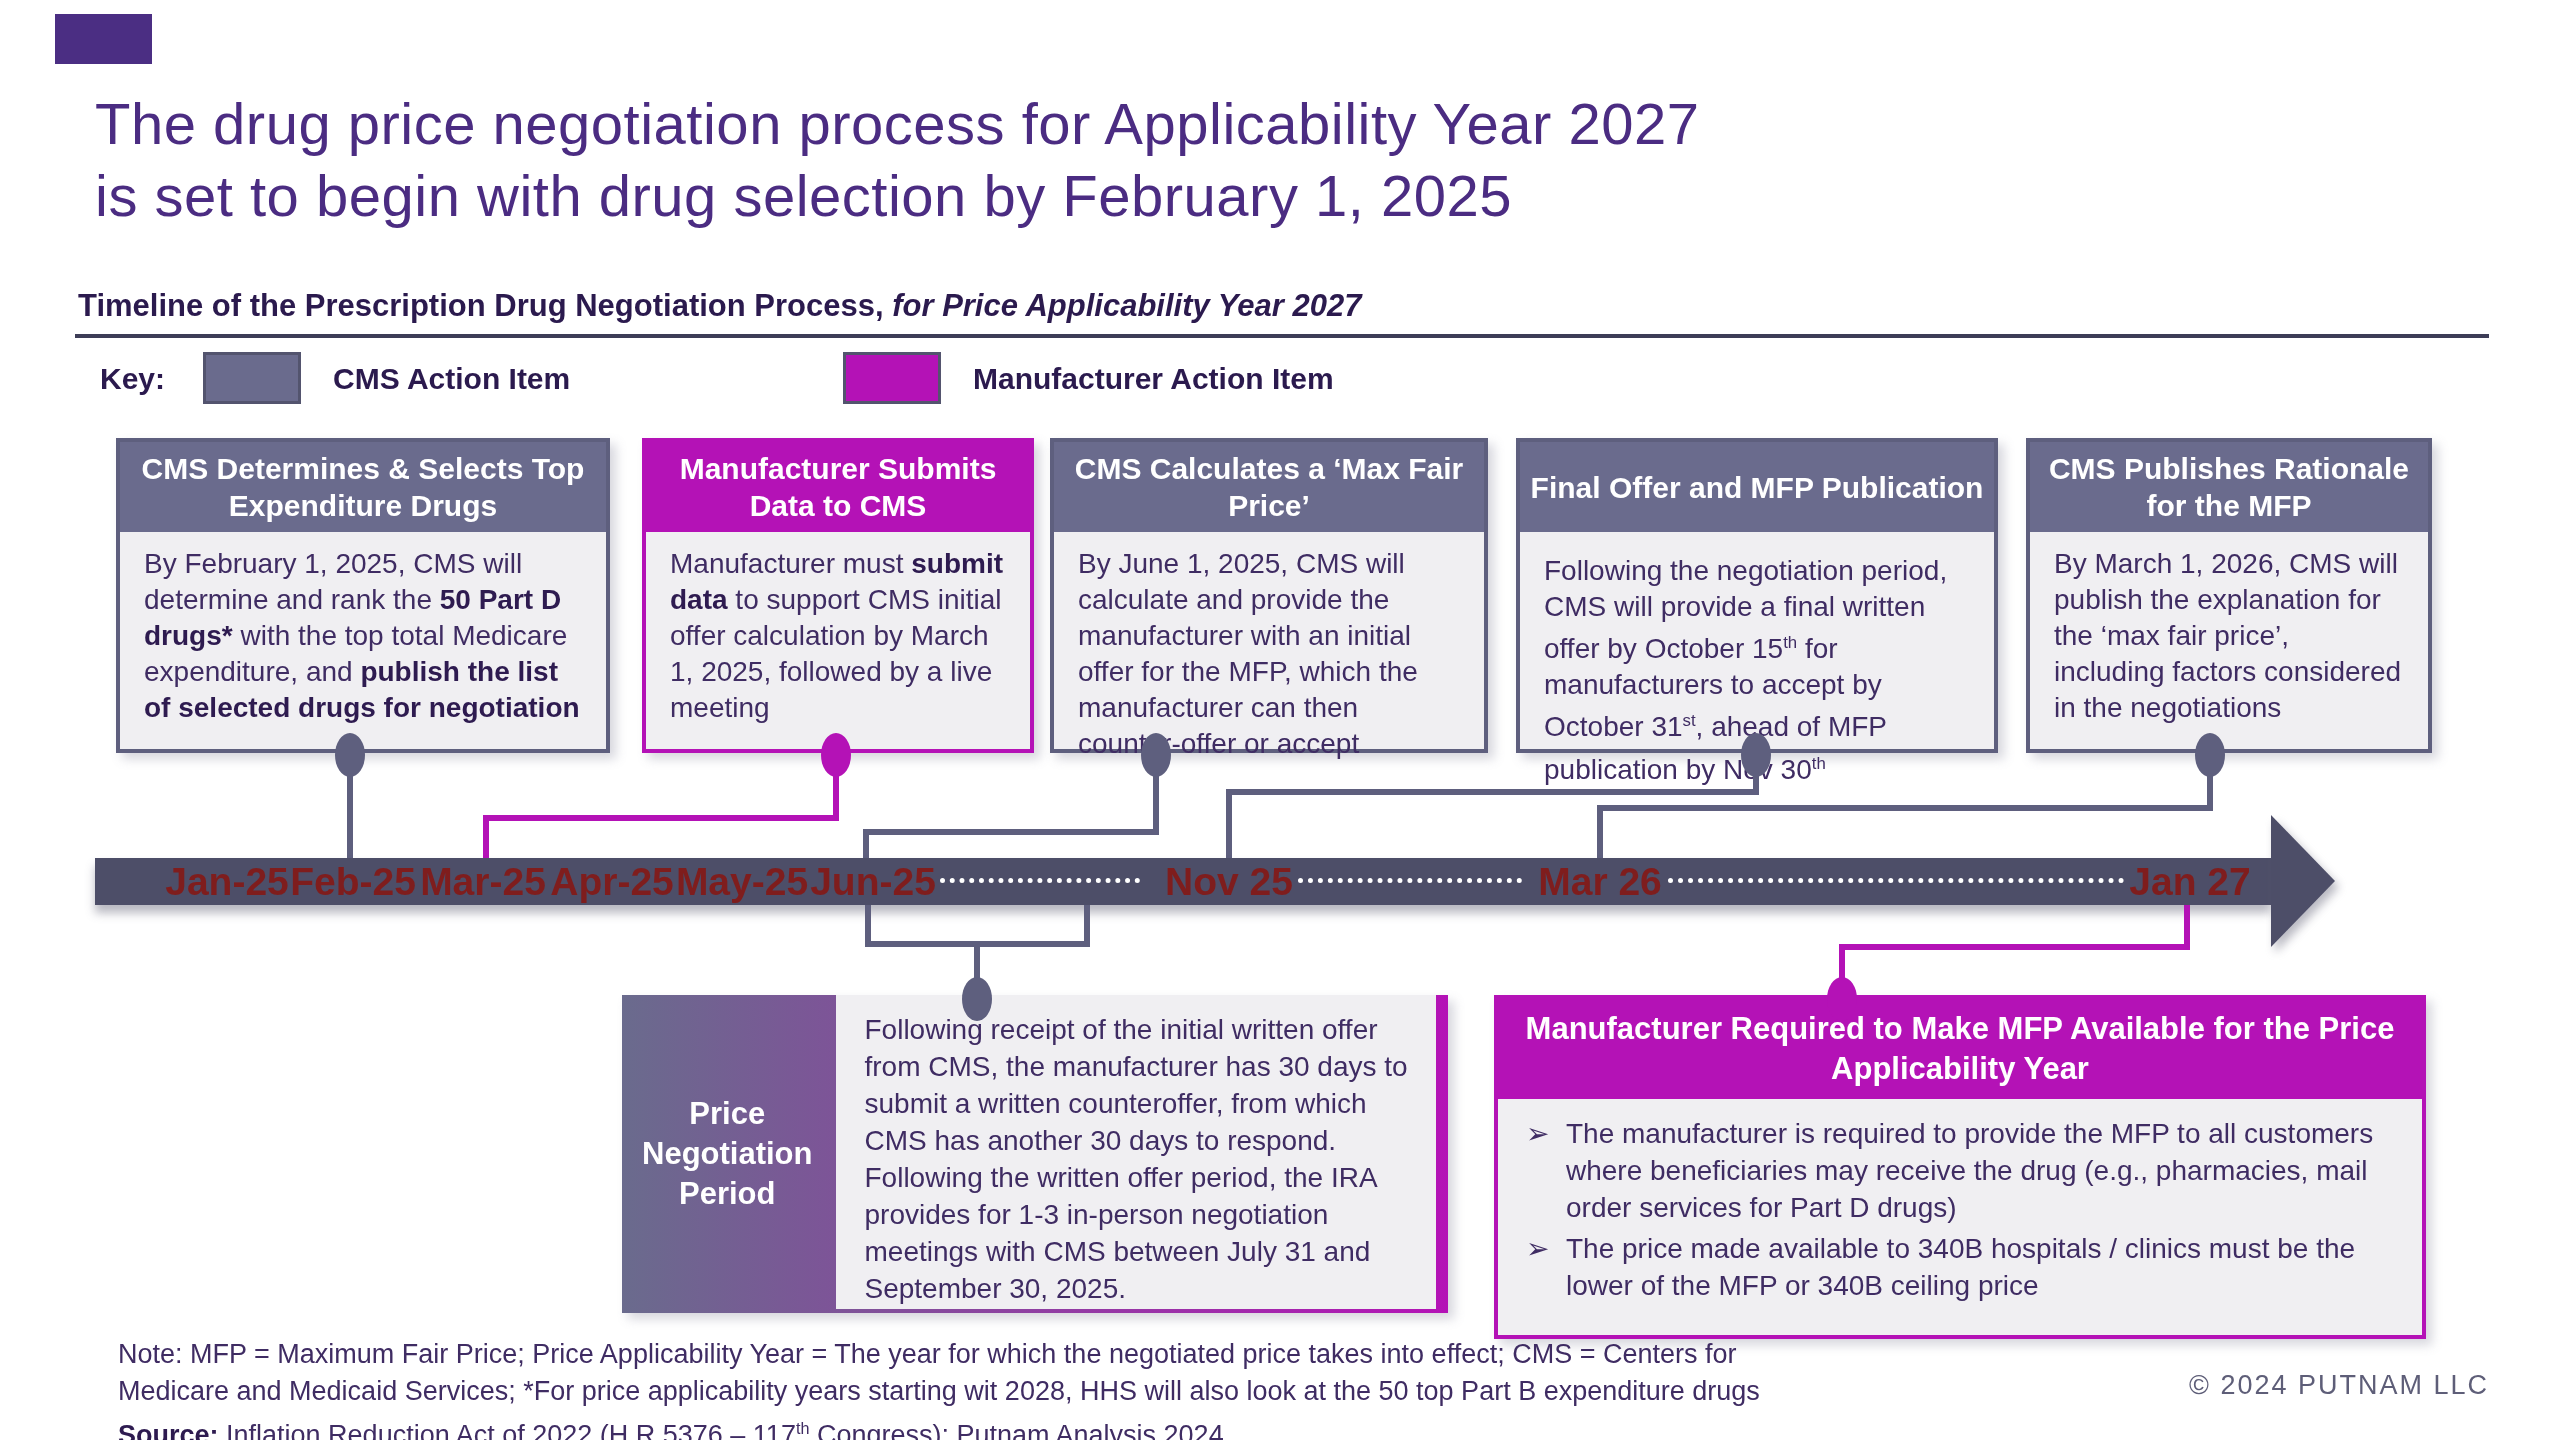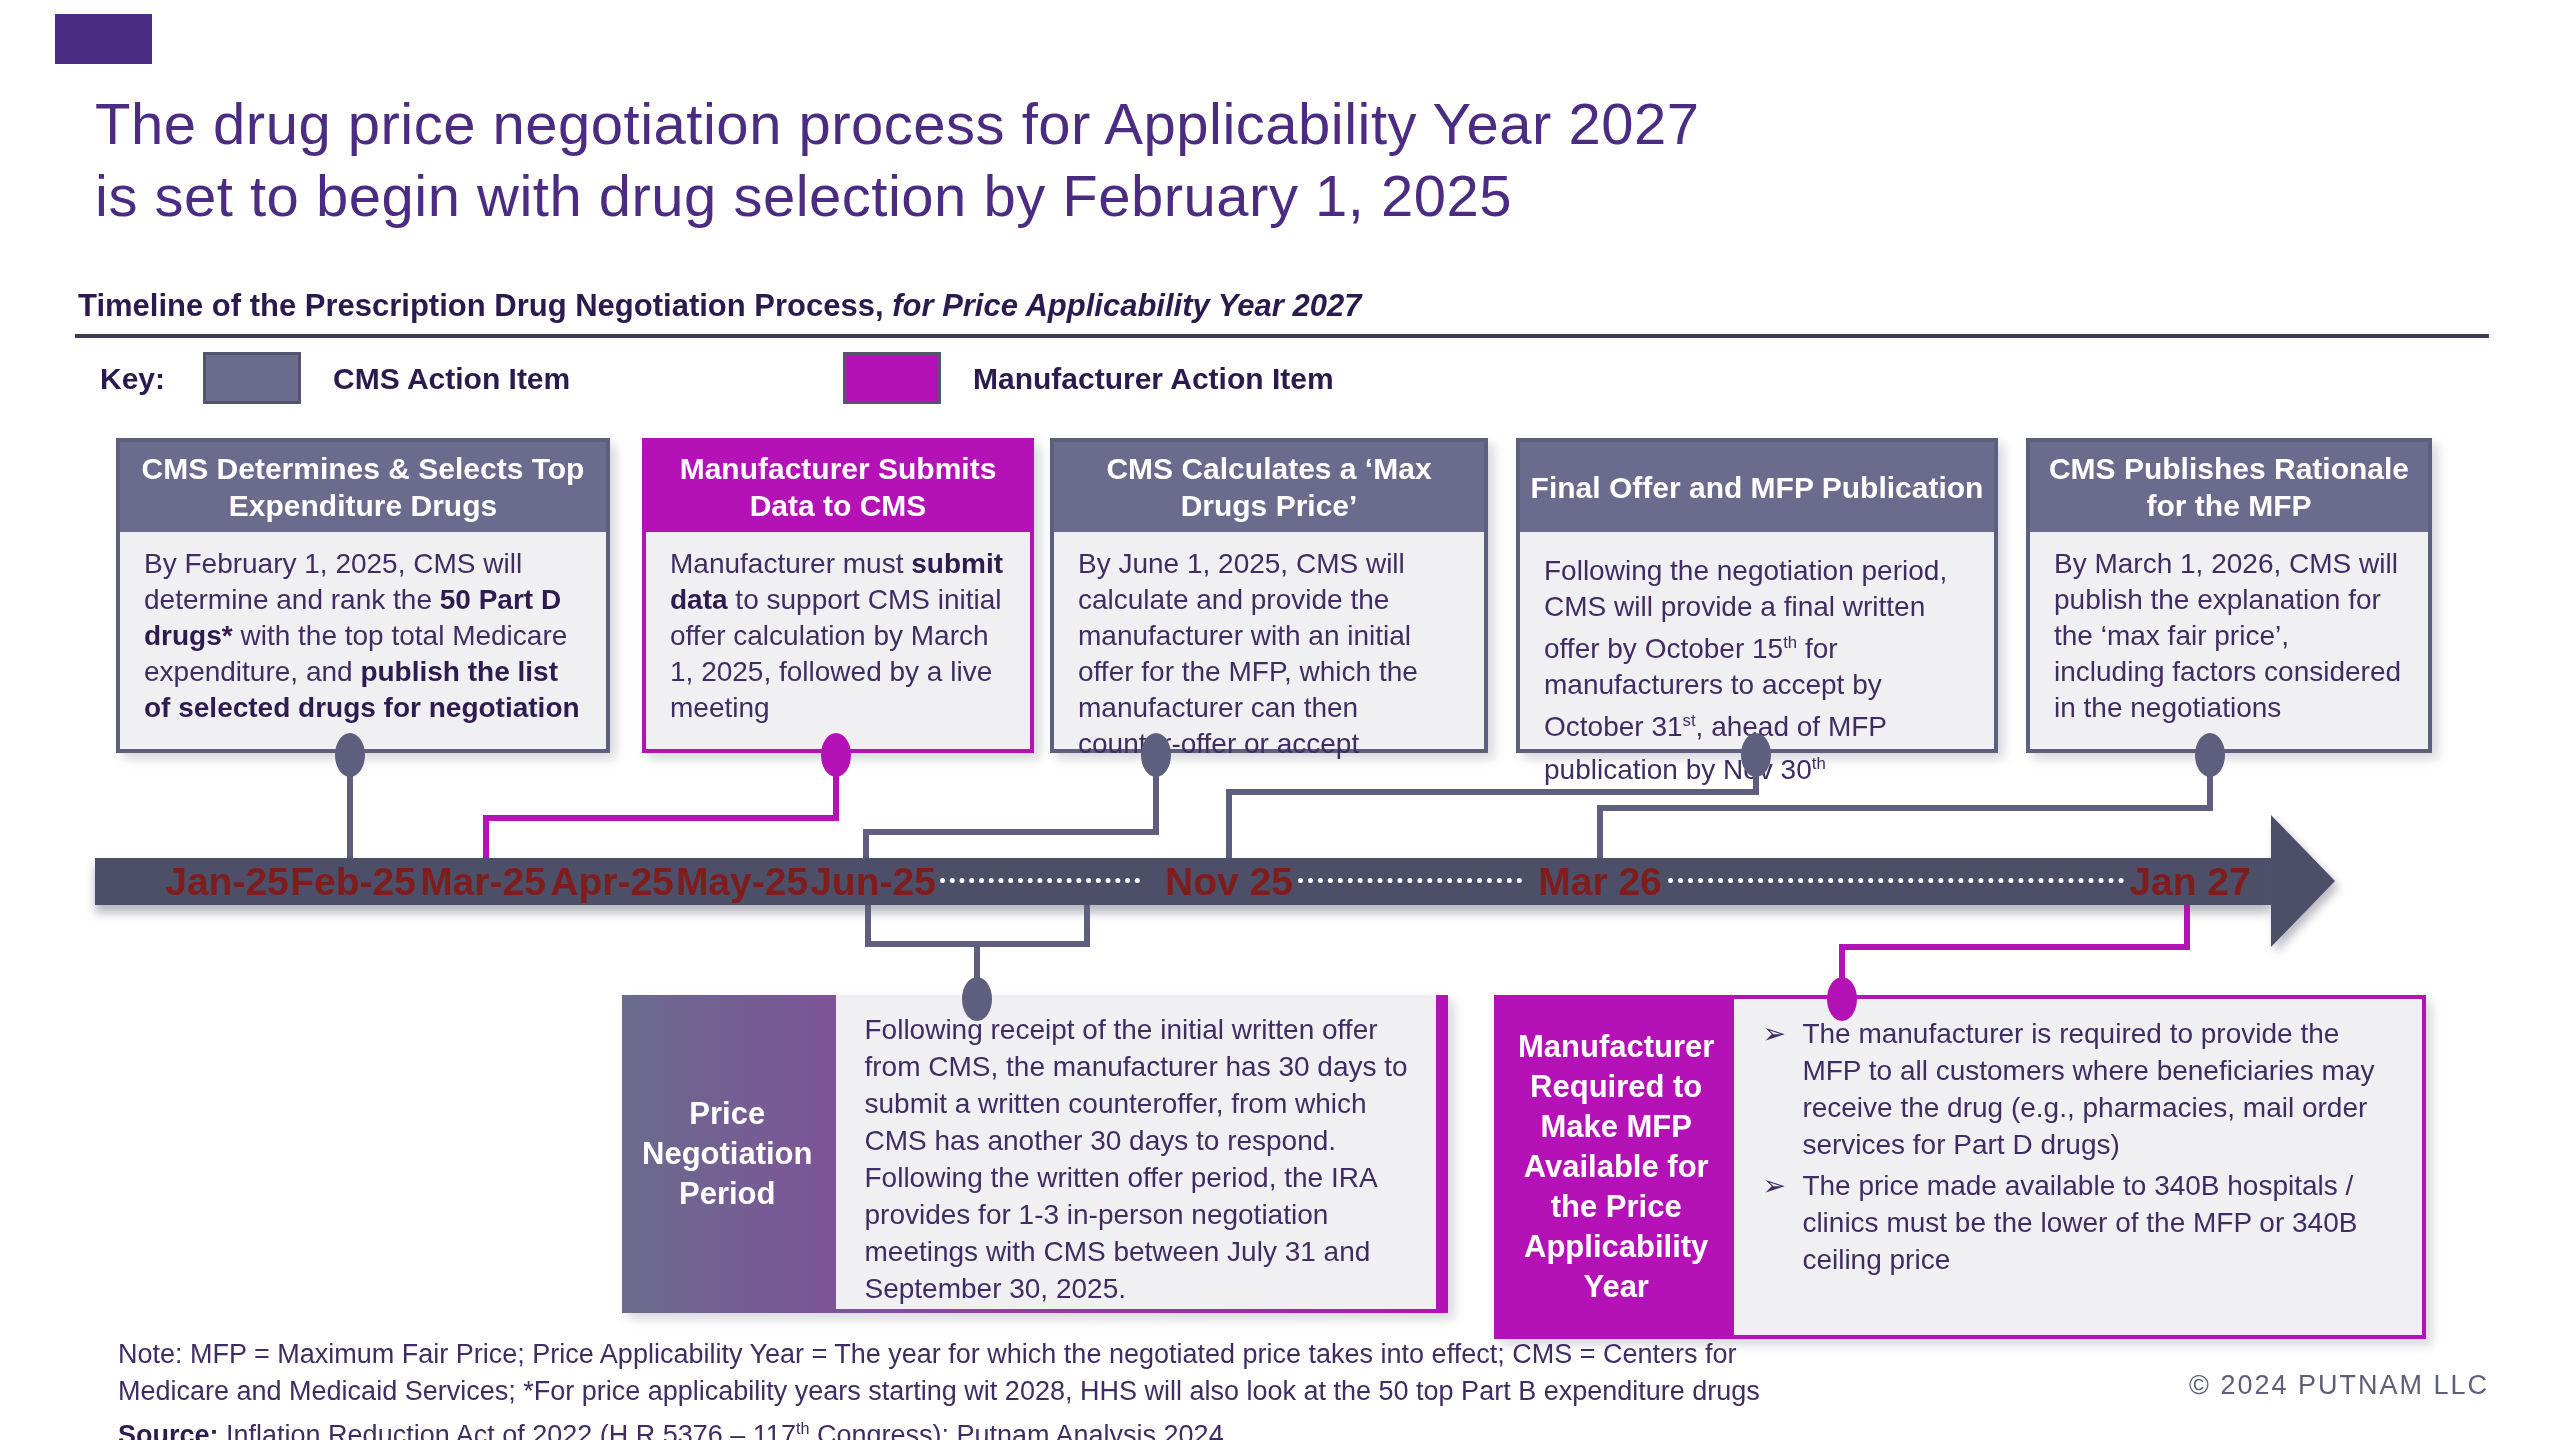--- a/index.html
+++ b/index.html
@@ -61,21 +61,21 @@
             color:#7f1d1d;font-size:39px;font-weight:bold;white-space:nowrap;z-index:2;}
   .tl-dots{position:absolute;top:878px;height:0;border-top:5px dotted #ffffff;z-index:2;}
 
   
   .bbox-grad{position:absolute;left:622px;top:995px;width:826px;height:318px;
              background:linear-gradient(90deg,#6A6B8D,#B412B6);
              display:flex;flex-direction:row;box-shadow:6px 6px 10px rgba(110,110,135,.28);}
   .bbox-grad .bbox-h{flex:0 0 64px;}
   .bbox-grad .bbox-b{flex:1;margin:0 12px 4px 4px;}
   .bbox-mag{position:absolute;left:1494px;top:995px;width:932px;height:344px;box-sizing:border-box;
-            border:4px solid #B412B6;background:#F0EFF2;display:flex;flex-direction:row;
+            border:4px solid #B412B6;background:#F0EFF2;display:flex;flex-direction:column;
             box-shadow:6px 6px 10px rgba(110,110,135,.28);}
   .bbox-mag .bbox-h{flex:0 0 100px;background:#B412B6;}
   .bbox-h{display:flex;align-items:center;justify-content:center;text-align:center;
           color:#fff;font-weight:bold;font-size:31px;line-height:40px;padding:0 20px;}
   .bbox-b{background:#F0EFF2;color:#3F2C63;font-size:28px;line-height:37px;padding:16px 28px;box-sizing:border-box;}
   .bullet{display:flex;margin-bottom:4px;}
   .bmark{flex:0 0 40px;color:#3F2C63;}
 
   
   .note{position:absolute;left:118px;top:1336px;font-size:27px;line-height:37px;color:#3F2C63;white-space:pre-line;}
@@ -106,21 +106,21 @@
   <div id="top-boxes">
       <div class="tbox cms">
         <div class="tbox-h">CMS Determines &amp; Selects Top Expenditure Drugs</div>
         <div class="tbox-b"><span>By February 1, 2025, CMS will determine and rank the </span><span class="b">50 Part D drugs*</span><span> with the top total Medicare expenditure, and </span><span class="b">publish the list of selected drugs for negotiation</span></div>
       </div>
       <div class="tbox manufacturer">
         <div class="tbox-h">Manufacturer Submits Data to CMS</div>
         <div class="tbox-b"><span>Manufacturer must </span><span class="b">submit data</span><span> to support CMS initial offer calculation by March 1, 2025, followed by a live meeting</span></div>
       </div>
       <div class="tbox cms">
-        <div class="tbox-h">CMS Calculates a ‘Max Drugs Price’</div>
+        <div class="tbox-h">CMS Calculates a ‘Max Fair Price’</div>
         <div class="tbox-b"><span>By June 1, 2025, CMS will calculate and provide the manufacturer with an initial offer for the MFP, which the manufacturer can then counter-offer or accept</span></div>
       </div>
       <div class="tbox cms">
         <div class="tbox-h">Final Offer and MFP Publication</div>
         <div class="tbox-b"><span>Following the negotiation period, CMS will provide a final written offer by October 15</span><sup>th</sup><span> for manufacturers to accept by October 31</span><sup>st</sup><span>, ahead of MFP publication by Nov 30</span><sup>th</sup></div>
       </div>
       <div class="tbox cms">
         <div class="tbox-h">CMS Publishes Rationale for the MFP</div>
         <div class="tbox-b"><span>By March 1, 2026, CMS will publish the explanation for the ‘max fair price’, including factors considered in the negotiations</span></div>
       </div>

